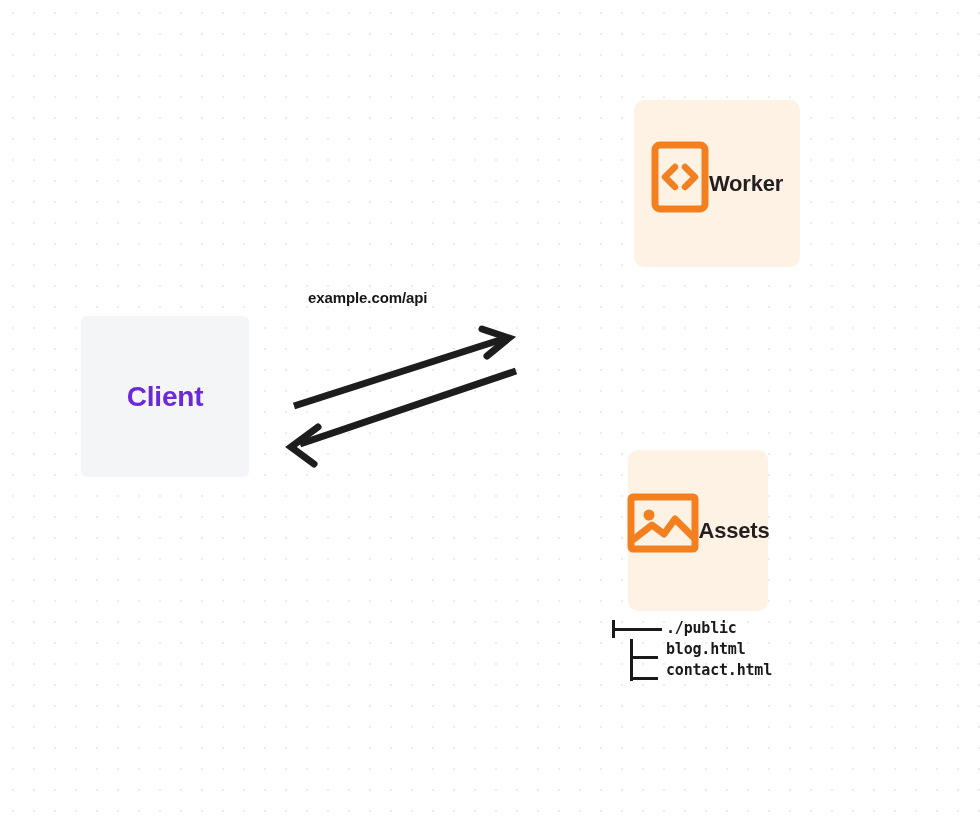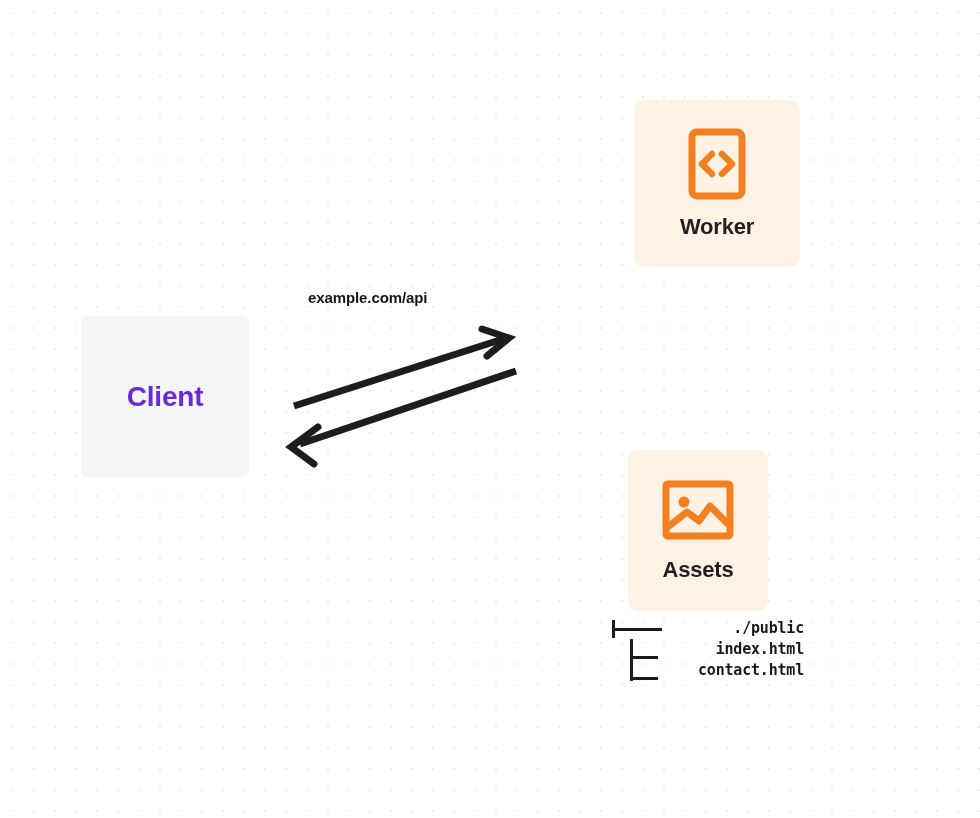--- a/index.html
+++ b/index.html
@@ -89,21 +89,21 @@
     letter-spacing: -0.3px;
     white-space: nowrap;
   }
 
   
   .service-card {
     position: absolute;
     background: #fdf2e4;
     border-radius: 10px;
     display: flex;
-    flex-direction: column;
+    flex-direction: row;
     align-items: center;
     justify-content: center;
   }
   #worker-card {
     left: 634px;
     top: 100px;
     width: 166px;
     height: 167px;
   }
   #assets-card {
@@ -145,21 +145,20 @@
     height: 21px;
     white-space: pre;
   }
   .tree-row .tree-branch {
     position: relative;
     flex: 0 0 auto;
     height: 21px;
   }
   .tree-row .tree-name {
     flex: 1 1 auto;
-    text-align: right;
     letter-spacing: -0.2px;
   }
 
   
   #tree-row-0 .tree-branch { width: 58px; }
   #tree-row-0 .tree-branch::before {
     content: "";
     position: absolute;
     left: 4px; top: 2px;
     width: 2.5px; height: 18px;
@@ -237,21 +236,21 @@
     <span class="card-label">Assets</span>
   </div>
 
   <div id="file-tree">
     <div class="tree-row" id="tree-row-0">
       <span class="tree-branch"></span>
       <span class="tree-name">./public</span>
     </div>
     <div class="tree-row tree-child">
       <span class="tree-branch"></span>
-      <span class="tree-name">index.html</span>
+      <span class="tree-name">blog.html</span>
     </div>
     <div class="tree-row tree-child">
       <span class="tree-branch"></span>
       <span class="tree-name">contact.html</span>
     </div>
   </div>
 
 </div>
 
 </body></html>

